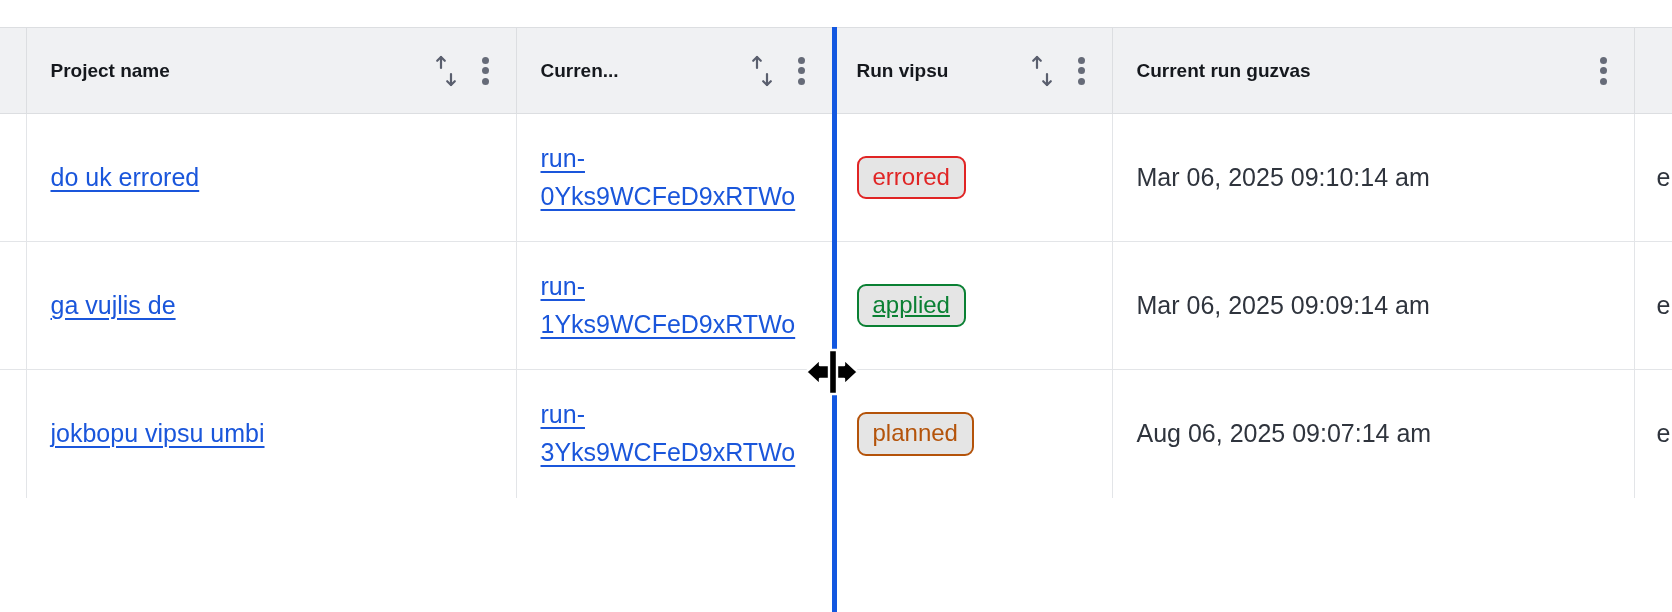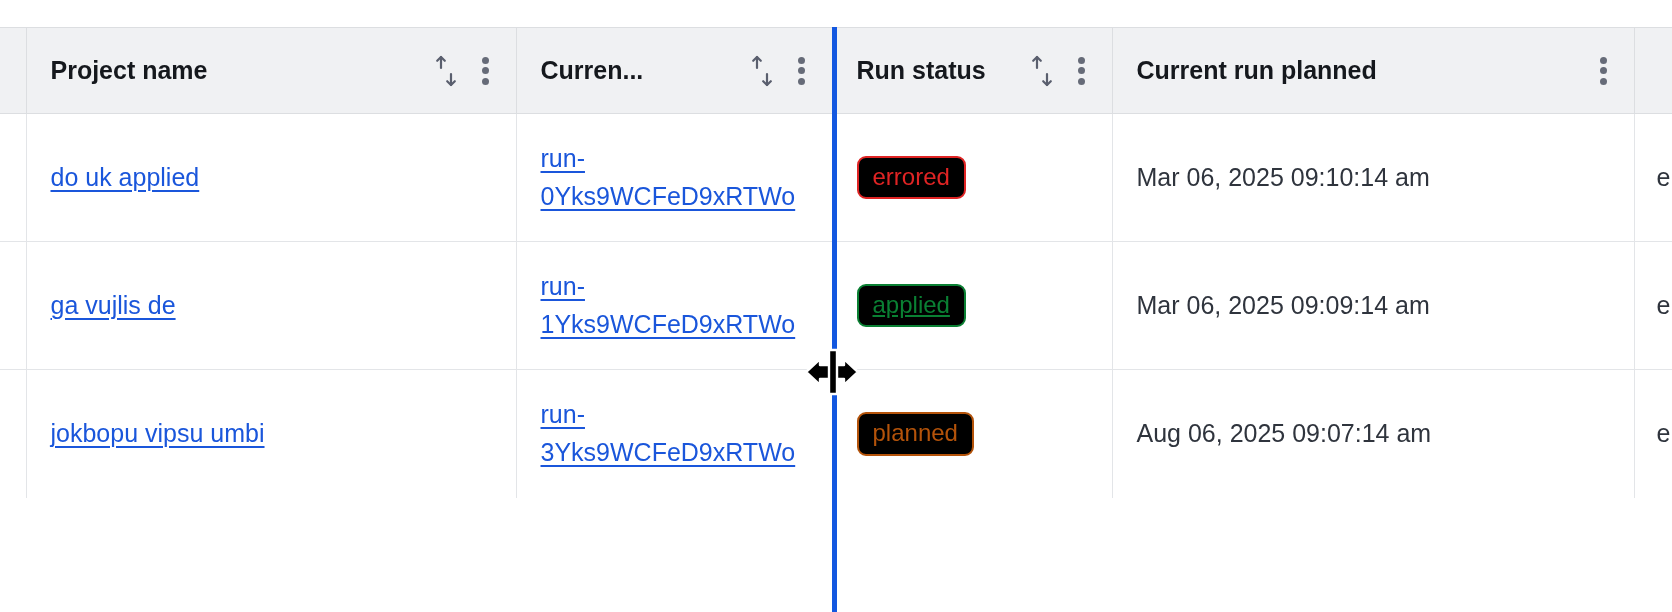--- a/index.html
+++ b/index.html
@@ -42,21 +42,21 @@
   thead th {
     background: #f0f1f3;
     height: 86px;
     padding: 0 24px;
     border-right: 1px solid #dcdee1;
     border-bottom: 1px solid #dcdee1;
     border-top: 1px solid #dcdee1;
     vertical-align: middle;
     text-align: left;
     font-weight: 700;
-    font-size: 25px;
+    font-size: 19px;
     color: #15181d;
     white-space: nowrap;
     overflow: hidden;
   }
   thead th.sel-th { padding: 0; border-right: 1px solid #dcdee1; }
   thead th.last-th { padding-left: 22px; border-right: none; }
 
   .th-inner {
     display: flex;
     align-items: center;
@@ -128,21 +128,21 @@
   .run-link { display: inline-block; max-width: 100%; }
 
   
   .badge {
     display: inline-block;
     padding: 5px 14px 7px;
     border-radius: 9px;
     border: 2px solid currentColor;
     font-size: 24px;
     line-height: 1.15;
-    background: #000000;
+    background: #e5e5e5;
     white-space: nowrap;
   }
   .badge.errored { color: #e02424; }
   .badge.applied { color: #0a8033; text-decoration: underline; }
   .badge.planned { color: #b4530a; }
 
   .date-cell { white-space: nowrap; font-size: 25px; color: #2f343d; }
 
   
   .resize-line {
@@ -218,39 +218,39 @@
             <span class="kebab">
               <i></i>
                 <i></i>
                 <i></i>
             </span>
           </div>
         </th>
 
         <th>
           <div class="th-inner">
-            <span class="th-label">Run status</span>
+            <span class="th-label">Run vipsu</span>
             <span class="th-spacer"></span>
             <svg class="sort-icon" viewBox="0 0 28 34" fill="none" stroke="#5a5f6e" stroke-width="2.2" stroke-linecap="round" stroke-linejoin="round">
               <path d="M9 14 V3"></path>
                 <path d="M5.2 6.8 L9 3 L12.8 6.8"></path>
               <path d="M19 20 V31"></path>
                 <path d="M15.2 27.2 L19 31 L22.8 27.2"></path>
             </svg>
             <span class="kebab">
               <i></i>
                 <i></i>
                 <i></i>
             </span>
           </div>
         </th>
 
         <th>
           <div class="th-inner kebab-right">
-            <span class="th-label">Current run planned</span>
+            <span class="th-label">Current run guzvas</span>
             <span class="th-spacer"></span>
             <span class="kebab">
               <i></i>
                 <i></i>
                 <i></i>
             </span>
           </div>
         </th>
 
         <th class="last-th">
@@ -259,21 +259,21 @@
           </div>
         </th>
       </tr>
     </thead>
 
     <tbody>
 
       <tr>
         <td class="sel-td"></td>
         <td>
-          <a href="#" class="cell-link">do uk applied</a>
+          <a href="#" class="cell-link">do uk errored</a>
         </td>
         <td>
           <a href="#" class="cell-link run-link">run-0Yks9WCFeD9xRTWo</a>
         </td>
         <td>
           <span class="badge errored">errored</span>
         </td>
         <td>
           <span class="date-cell">Mar 06, 2025 09:10:14 am</span>
         </td>

